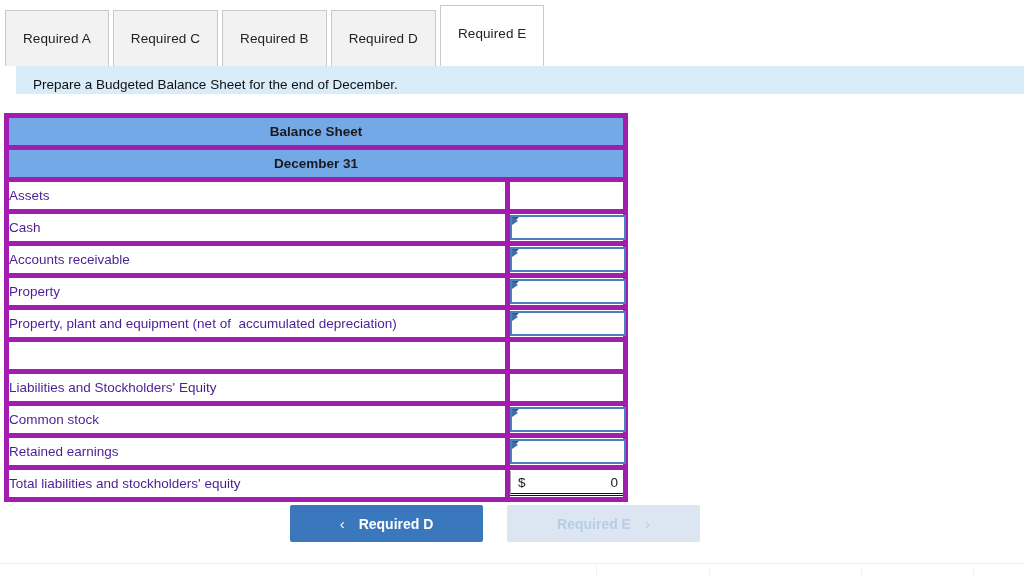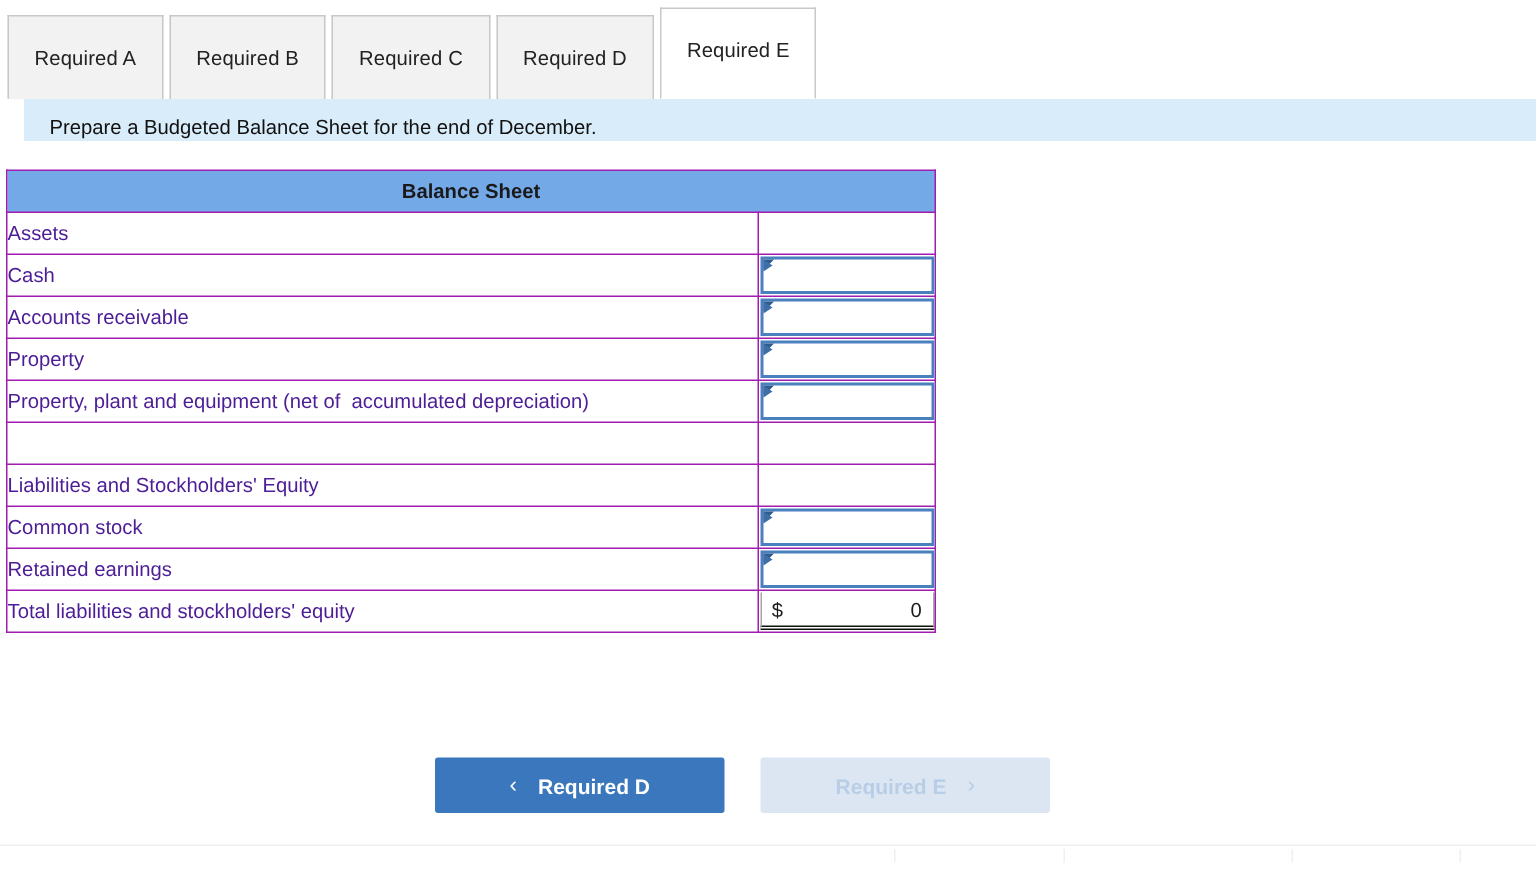--- a/index.html
+++ b/index.html
@@ -82,21 +82,21 @@
   #balance-sheet-table {
     position: absolute;
     left: 4px;
     top: 113px;
     width: 619px;
     border-collapse: collapse;
     table-layout: fixed;
     background: #ffffff;
   }
   #balance-sheet-table td {
-    border: 1px solid #a21caf;
+    border: 5px solid #a21caf;
     padding: 0;
     vertical-align: middle;
     height: 27px;
     margin-left: 44px;
   }
   .col-label { width: 501px; }
   .col-value { width: 118px; }
 
   .hdr {
     background: #74a9e8;
@@ -235,39 +235,42 @@
     height: 9px;
     background: #f0f0f0;
   }
 </style>
 </head>
 <body>
 
 <div id="tab-strip">
   <div id="tab-strip-inner">
     <div class="tab">Required A</div>
+    <div class="tab">Required C</div>
     <div class="tab">Required B</div>
-    <div class="tab">Required C</div>
     <div class="tab">Required D</div>
     <div class="tab active">Required E</div>
   </div>
 </div>
 
 <div id="instruction-bar">
   <div id="instruction-text">Prepare a Budgeted Balance Sheet for the end of December.</div>
 </div>
 
 <table id="balance-sheet-table">
   <colgroup>
     <col class="col-label">
     <col class="col-value">
   </colgroup>
   <tbody>
     <tr>
       <td class="hdr" colspan="2">Balance Sheet</td>
+    </tr>
+    <tr>
+      <td class="hdr" colspan="2">December 31</td>
     </tr>
 
     <tr>
       <td class="label-cell">Assets</td>
       <td class="value-cell"></td>
     </tr>
 
     <tr>
       <td class="label-cell">Cash</td>
       <td class="value-cell">

